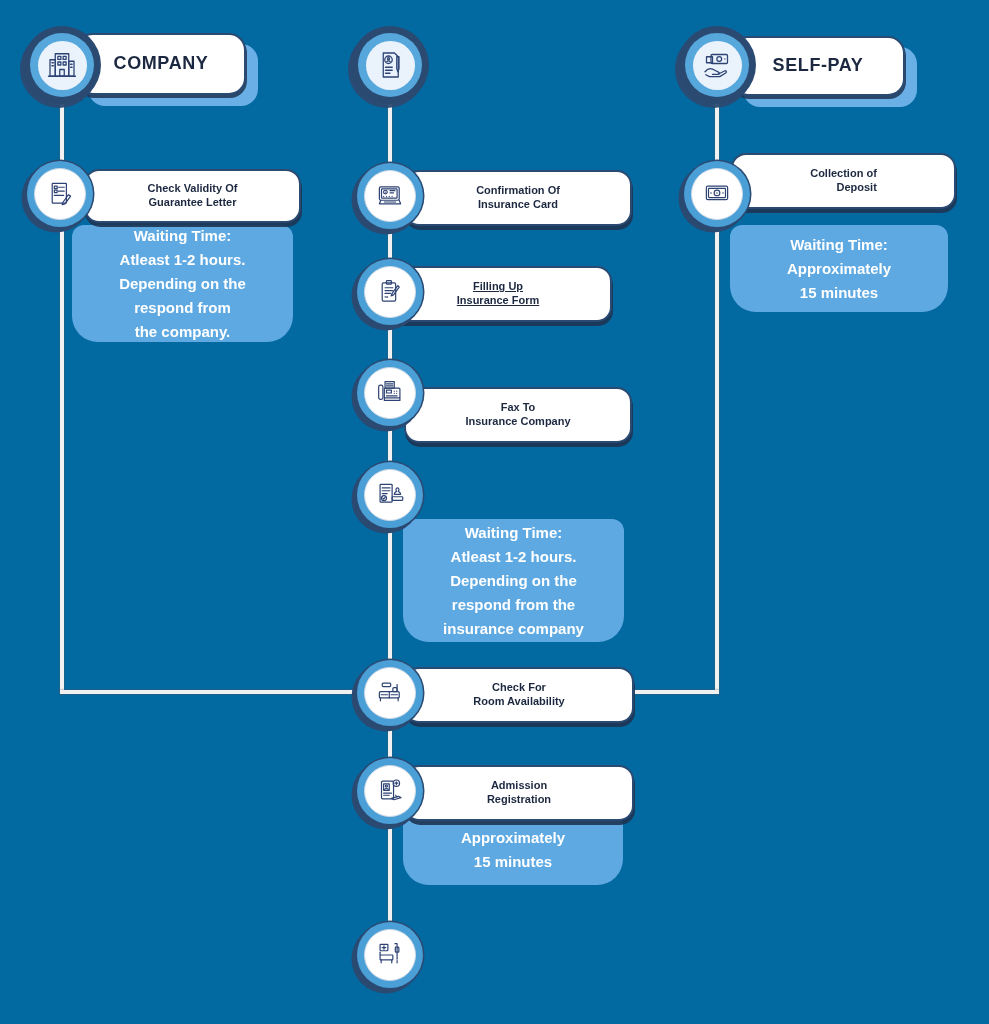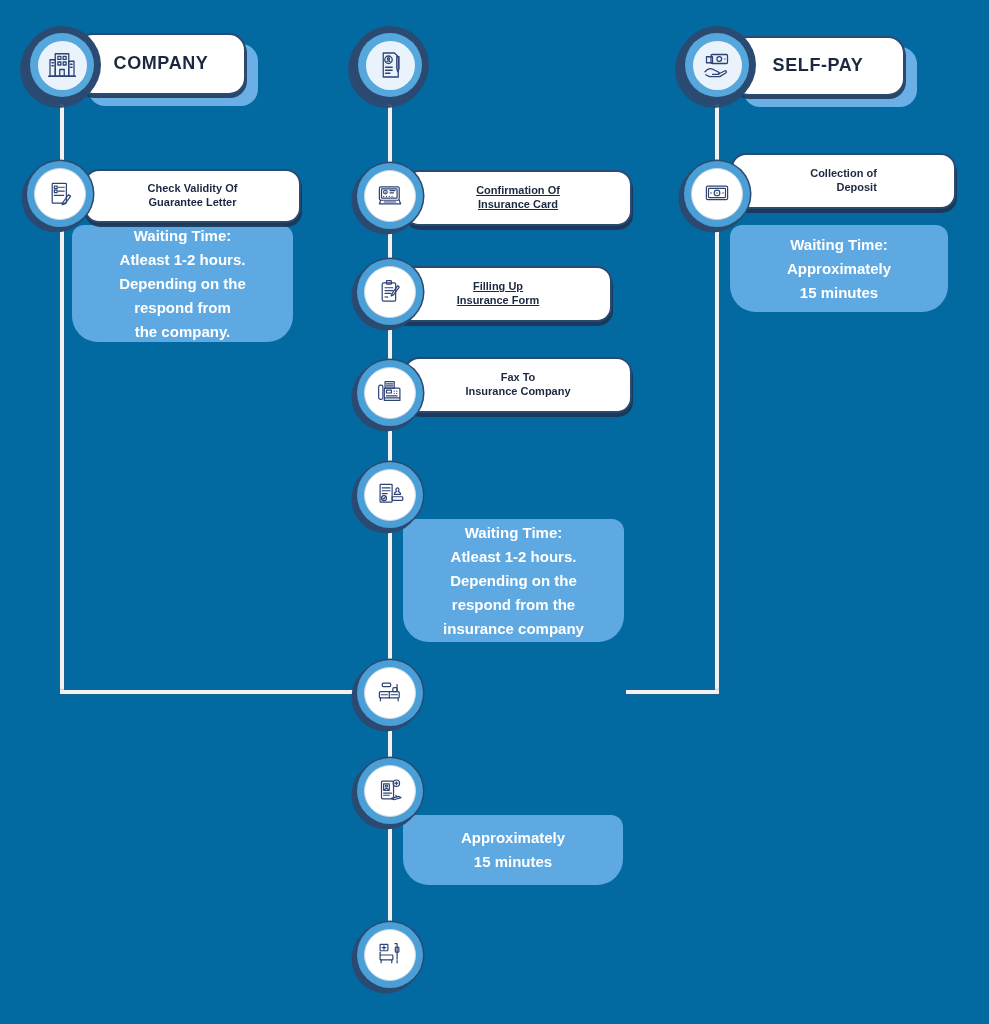--- a/index.html
+++ b/index.html
@@ -135,21 +135,21 @@
         <path d="M24 16.5h7M24 19.5h5"></path>
         <circle class="fillspot" cx="15" cy="24.5" r="1"></circle>
           <circle class="fillspot" cx="19" cy="24.5" r="1"></circle>
         <circle class="fillspot" cx="23" cy="24.5" r="1"></circle>
           <circle class="fillspot" cx="27" cy="24.5" r="1"></circle>
         <path d="M11 30l-2 5h30l-2-5"></path>
         <path d="M16 32.5h16"></path>
       </svg>
     </div>
   </div>
-  <div class="pill step-pill" style="left:404px;top:170px;width:224px;height:52px;text-decoration:underline;">
+  <div class="pill step-pill" style="left:404px;top:170px;width:224px;height:52px;">
     <span>Confirmation Of
 Insurance Card</span>
   </div>
 
   <div class="step-circle" style="left:357px;top:259px;">
     <div class="inner">
       <svg class="icon" width="34" height="34" viewBox="0 0 48 48">
         <rect x="13" y="11" width="19" height="26" rx="2"></rect>
         <rect x="19" y="8" width="7" height="5" rx="1"></rect>
         <path d="M17 18h11M17 22h11M17 26h8"></path>
@@ -173,21 +173,21 @@
         <rect x="19" y="20" width="7" height="4"></rect>
         <circle class="fillspot" cx="30" cy="21.5" r="0.9"></circle>
           <circle class="fillspot" cx="33.5" cy="21.5" r="0.9"></circle>
         <circle class="fillspot" cx="30" cy="24.5" r="0.9"></circle>
           <circle class="fillspot" cx="33.5" cy="24.5" r="0.9"></circle>
         <path d="M19 28h15"></path>
         <path d="M16 31v3.5h22V31"></path>
       </svg>
     </div>
   </div>
-  <div class="pill step-pill" style="left:404px;top:357px;width:224px;height:52px;text-align:center;">
+  <div class="pill step-pill" style="left:404px;top:387px;width:224px;height:52px;text-align:center;">
     <span>Fax To
 Insurance Company</span>
   </div>
 
   <div class="step-circle" style="left:357px;top:462px;">
     <div class="inner">
       <svg class="icon" width="34" height="34" viewBox="0 0 48 48">
         <rect x="10" y="9" width="17" height="25" rx="1"></rect>
         <path d="M13 14h11M13 18h11M13 22h7"></path>
         <circle cx="15.5" cy="28.5" r="3.5"></circle>
@@ -209,36 +209,44 @@
     <div class="inner">
       <svg class="icon" width="34" height="34" viewBox="0 0 48 48">
         <rect x="13" y="10" width="12" height="5" rx="1.5"></rect>
         <path d="M34 12v10"></path>
         <rect x="28" y="16.5" width="6" height="5.5" rx="1.5"></rect>
         <rect x="9" y="22" width="28" height="9" rx="1.5"></rect>
         <path d="M23 22v9M11.5 26.5h9M25.5 26.5h9"></path>
         <path d="M10.5 31v4M35.5 31v4"></path>
       </svg>
     </div>
+  </div>
+  <div class="pill step-pill" style="left:404px;top:667px;width:226px;height:52px;">
+    <span>Check For
+Room Availability</span>
   </div>
 
   <div class="step-circle" style="left:357px;top:758px;">
     <div class="inner">
       <svg class="icon" width="34" height="34" viewBox="0 0 48 48">
         <rect x="12" y="10" width="17" height="25" rx="1.5"></rect>
         <rect x="15" y="14" width="8" height="9"></rect>
         <circle cx="19" cy="17" r="1.5"></circle>
         <path d="M16.5 22c.8-2 4.2-2 5 0"></path>
         <path d="M15 27h11M15 30h8"></path>
         <circle cx="33" cy="13" r="4.5"></circle>
         <path d="M33 11v4M31 13h4"></path>
         <path d="M26 34.5l10-3 3.5 1.8-10 3z"></path>
         <path d="M32 30l1.5 2"></path>
       </svg>
     </div>
+  </div>
+  <div class="pill step-pill" style="left:404px;top:765px;width:226px;height:52px;">
+    <span>Admission
+Registration</span>
   </div>
   <div class="note" style="left:403px;top:815px;width:220px;height:70px;">
     <span>Approximately
 15 minutes</span>
   </div>
 
   <div class="step-circle" style="left:357px;top:922px;">
     <div class="inner">
       <svg class="icon" width="34" height="34" viewBox="0 0 48 48">
         <rect x="10" y="9" width="11" height="9" rx="1"></rect>

